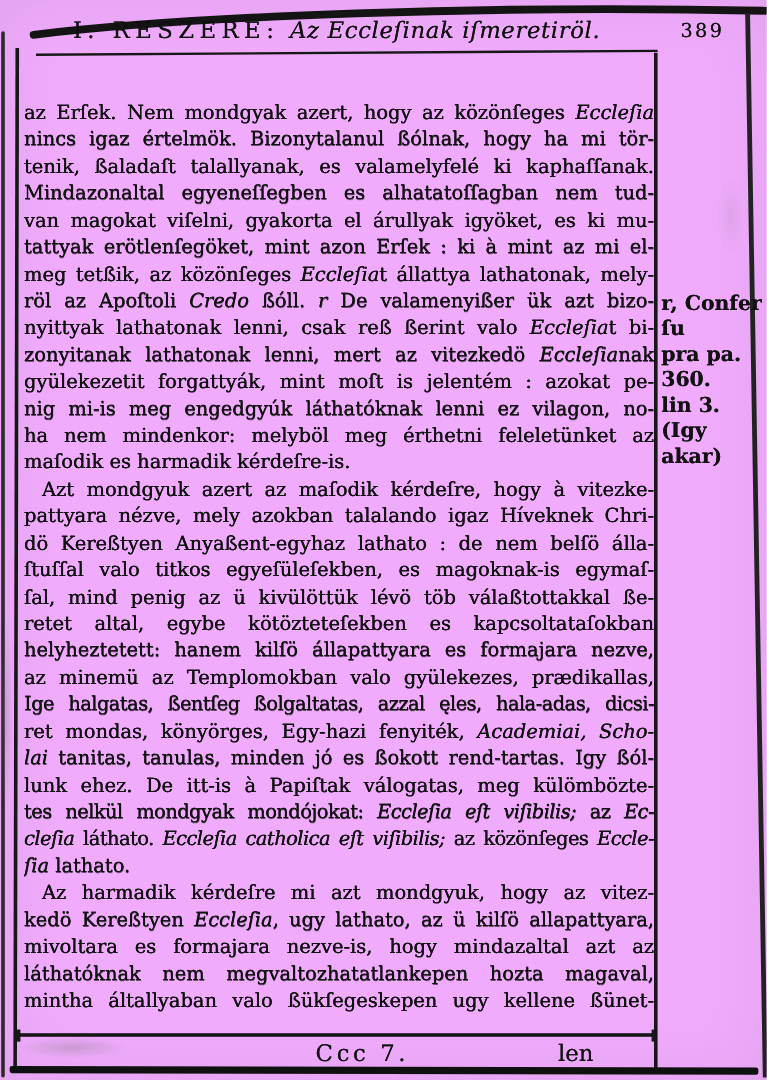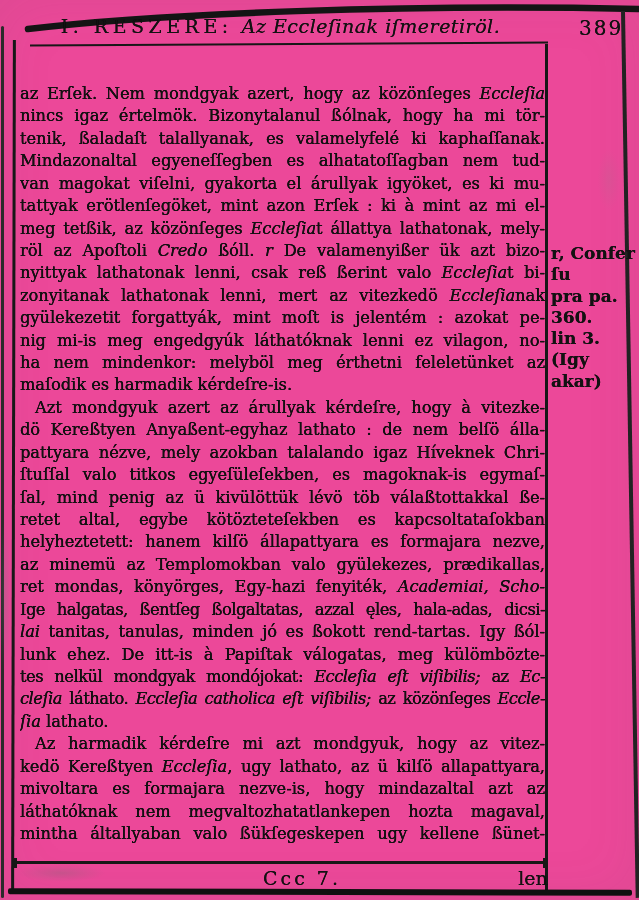--- a/index.html
+++ b/index.html
@@ -1,29 +1,29 @@
 <!DOCTYPE html>
 <html><head>
 <meta charset="utf-8">
 <style>
   html,body{margin:0;padding:0;background:#ffffff;}
   .page{
     position:relative;width:639px;height:900px;overflow:hidden;
-    background:#ec4899;color:#121212;
+    background:#f0abfc;color:#121212;
     font-family:"DejaVu Serif","Liberation Serif",serif;
     box-shadow:inset 0 0 55px rgba(90,90,90,.10);
   }
   .ink{background:#171717;position:absolute;}
   
   .hdr{position:absolute;top:15px;left:14px;width:533px;text-align:center;
        font-size:19px;white-space:nowrap;
        text-shadow:0 0 .5px rgba(0,0,0,.85);}
   .hdr .sec{letter-spacing:4.5px;}
   .hdr .sub{font-style:italic;margin-left:9px;letter-spacing:.5px;}
-  .pgnum{position:absolute;top:16px;left:579px;font-size:20px;letter-spacing:2px;
+  .pgnum{position:absolute;top:16px;left:567px;font-size:16px;letter-spacing:2px;
          text-shadow:0 0 .5px rgba(0,0,0,.85);}
   .hdr-rule{top:43px;left:30px;width:518px;height:2.4px;transform:rotate(-.35deg);}
   
   .toprule{position:absolute;top:0;left:0;}
   
   .tcol{position:absolute;top:47px;left:20px;width:525px;overflow:hidden;
         font-size:16.2px;line-height:22.42px;
         text-shadow:0 0 .45px rgba(0,0,0,.9), .25px .25px .35px rgba(0,0,0,.55);margin-top:36px;}
   .tl{text-align:justify;text-align-last:justify;}
   .tl.end{text-align-last:left;}
@@ -39,21 +39,21 @@
   .col-right{left:545px;top:44px;width:3px;height:849px;}
   .edge-right{left:621px;top:11px;width:4px;height:887px;transform-origin:top left;transform:rotate(-.95deg);background:#222;}
   .foot-rule{left:14px;top:861px;width:532px;height:2.6px;}
   .foot-rule:before,.foot-rule:after{content:"";position:absolute;top:-3.5px;width:2.6px;height:10px;background:#171717;}
   .foot-rule:before{left:0;}
   .foot-rule:after{right:0;}
   .bot-rule{left:8px;top:889px;width:624px;height:6px;background:#101010;border-radius:2px;transform:rotate(.12deg);}
   
   .sig{position:absolute;top:867px;left:263px;font-size:19px;letter-spacing:3px;
        text-shadow:0 0 .5px rgba(0,0,0,.85);}
-  .catch{position:absolute;top:867px;left:493px;width:80px;text-align:center;font-size:19px;
+  .catch{position:absolute;top:867px;left:465px;width:80px;text-align:left;font-size:19px;
          text-shadow:0 0 .5px rgba(0,0,0,.85);}
   
   .sm{position:absolute;pointer-events:none;}
   .sm1{left:16px;top:864px;width:90px;height:18px;background:radial-gradient(ellipse at center,rgba(110,110,110,.28),transparent 70%);}
   .sm2{left:0px;top:520px;width:10px;height:150px;background:radial-gradient(ellipse at center,rgba(120,120,120,.25),transparent 75%);}
   .sm3{left:598px;top:150px;width:22px;height:60px;background:radial-gradient(ellipse at center,rgba(130,130,130,.14),transparent 75%);}
 </style>
 </head>
 <body>
 
@@ -82,30 +82,30 @@
       <div class="tl"><span>van magokat viſelni, gyakorta el árullyak igyöket, es ki mu-</span></div>
       <div class="tl"><span>tattyak erötlenſegöket, mint azon Erſek : ki à mint az mi el-</span></div>
       <div class="tl"><span>meg tetßik, az közönſeges </span><span class="it">Eccleſia</span><span>t állattya lathatonak, mely-</span></div>
       <div class="tl"><span>röl az Apoſtoli </span><span class="it">Credo</span><span> ßóll. </span><span class="it">r</span><span> De valamenyißer ük azt bizo-</span></div>
       <div class="tl"><span>nyittyak lathatonak lenni, csak reß ßerint valo </span><span class="it">Eccleſia</span><span>t bi-</span></div>
       <div class="tl"><span>zonyitanak lathatonak lenni, mert az vitezkedö </span><span class="it">Eccleſia</span><span>nak</span></div>
       <div class="tl"><span>gyülekezetit forgattyák, mint moſt is jelentém : azokat pe-</span></div>
       <div class="tl"><span>nig mi-is meg engedgyúk láthatóknak lenni ez vilagon, no-</span></div>
       <div class="tl"><span>ha nem mindenkor: melyböl meg érthetni feleletünket az</span></div>
       <div class="tl end"><span>maſodik es harmadik kérdeſre-is.</span></div>
-      <div class="tl ind"><span>Azt mondgyuk azert az árullyak kérdeſre, hogy à vitezke-</span></div>
+      <div class="tl ind"><span>Azt mondgyuk azert az maſodik kérdeſre, hogy à vitezke-</span></div>
+      <div class="tl"><span>pattyara nézve, mely azokban talalando igaz Híveknek Chri-</span></div>
       <div class="tl"><span>dö Kereßtyen Anyaßent-egyhaz lathato : de nem belſö álla-</span></div>
-      <div class="tl"><span>pattyara nézve, mely azokban talalando igaz Híveknek Chri-</span></div>
       <div class="tl"><span>ſtuſſal valo titkos egyeſüleſekben, es magoknak-is egymaſ-</span></div>
       <div class="tl"><span>ſal, mind penig az ü kivülöttük lévö töb válaßtottakkal ße-</span></div>
       <div class="tl"><span>retet altal, egybe kötözteteſekben es kapcsoltataſokban</span></div>
       <div class="tl"><span>helyheztetett: hanem kilſö állapattyara es formajara nezve,</span></div>
       <div class="tl"><span>az minemü az Templomokban valo gyülekezes, prædikallas,</span></div>
+      <div class="tl tight"><span>Ige halgatas, ßentſeg ßolgaltatas, azzal ęles, hala-adas, dicsi-</span></div>
       <div class="tl"><span>ret mondas, könyörges, Egy-hazi fenyiték, </span><span class="it">Academiai, Scho-</span></div>
-      <div class="tl tight"><span>Ige halgatas, ßentſeg ßolgaltatas, azzal ęles, hala-adas, dicsi-</span></div>
       <div class="tl"><span class="it">lai</span><span> tanitas, tanulas, minden jó es ßokott rend-tartas. Igy ßól-</span></div>
       <div class="tl"><span>lunk ehez. De itt-is à Papiſtak válogatas, meg külömbözte-</span></div>
       <div class="tl tight"><span>tes nelkül mondgyak mondójokat: </span><span class="it">Eccleſia eſt viſibilis;</span><span> az </span><span class="it">Ec-</span></div>
       <div class="tl tight"><span class="it">cleſia</span><span> láthato. </span><span class="it">Eccleſia catholica eſt viſibilis;</span><span> az közönſeges </span><span class="it">Eccle-</span></div>
       <div class="tl end"><span class="it">ſia</span><span> lathato.</span></div>
       <div class="tl ind"><span>Az harmadik kérdeſre mi azt mondgyuk, hogy az vitez-</span></div>
       <div class="tl"><span>kedö Kereßtyen </span><span class="it">Eccleſia</span><span>, ugy lathato, az ü kilſö allapattyara,</span></div>
       <div class="tl"><span>mivoltara es formajara nezve-is, hogy mindazaltal azt az</span></div>
       <div class="tl"><span>láthatóknak nem megvaltozhatatlankepen hozta magaval,</span></div>
       <div class="tl"><span>mintha általlyaban valo ßükſegeskepen ugy kellene ßünet-</span></div>

